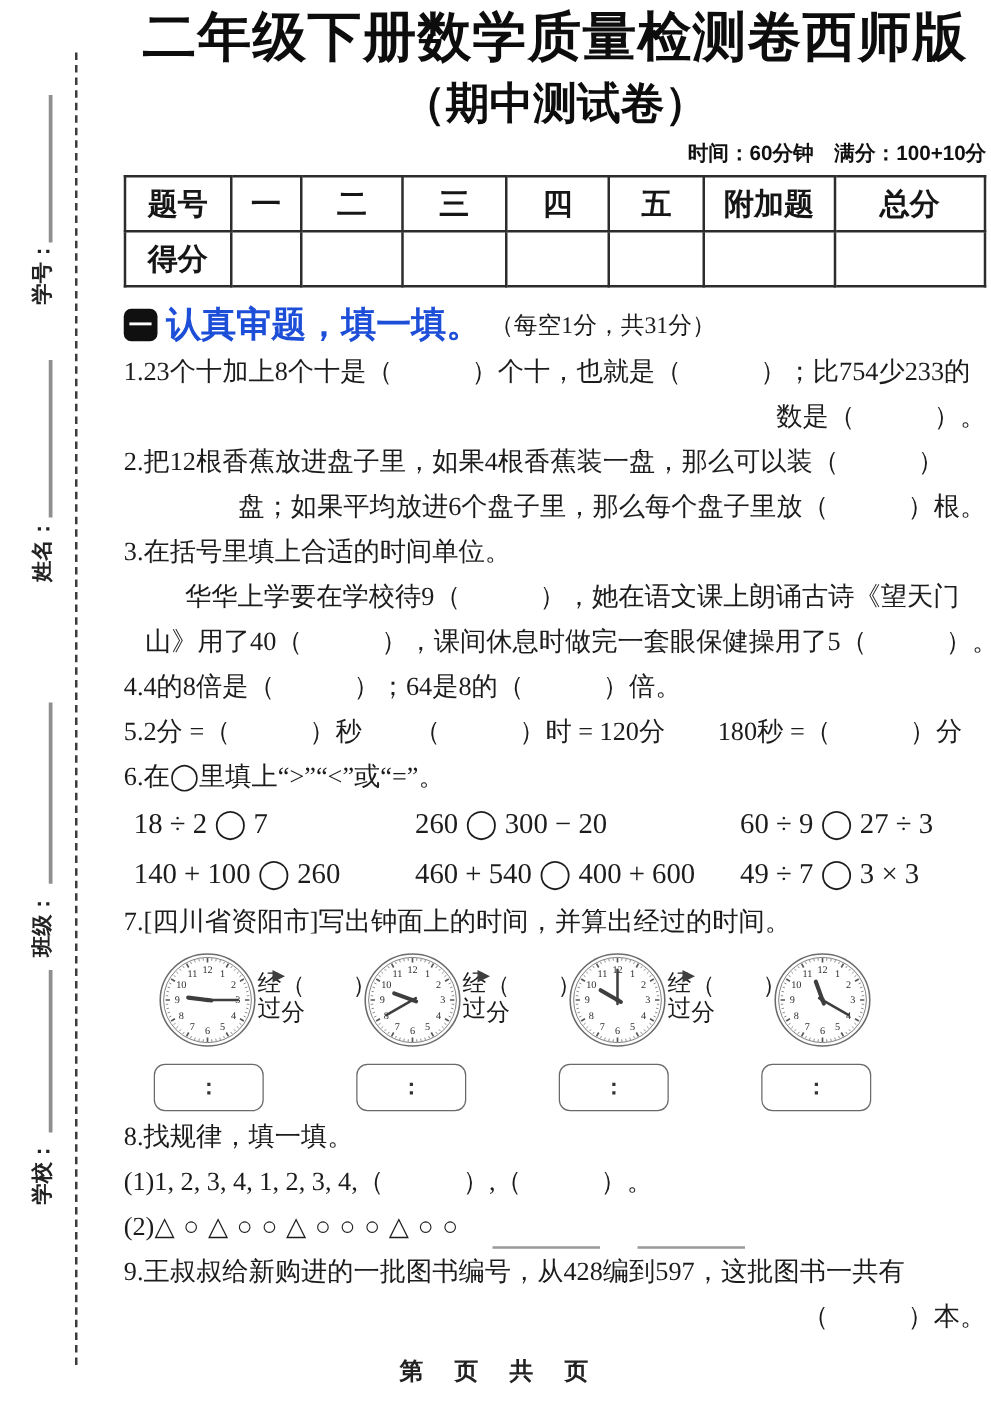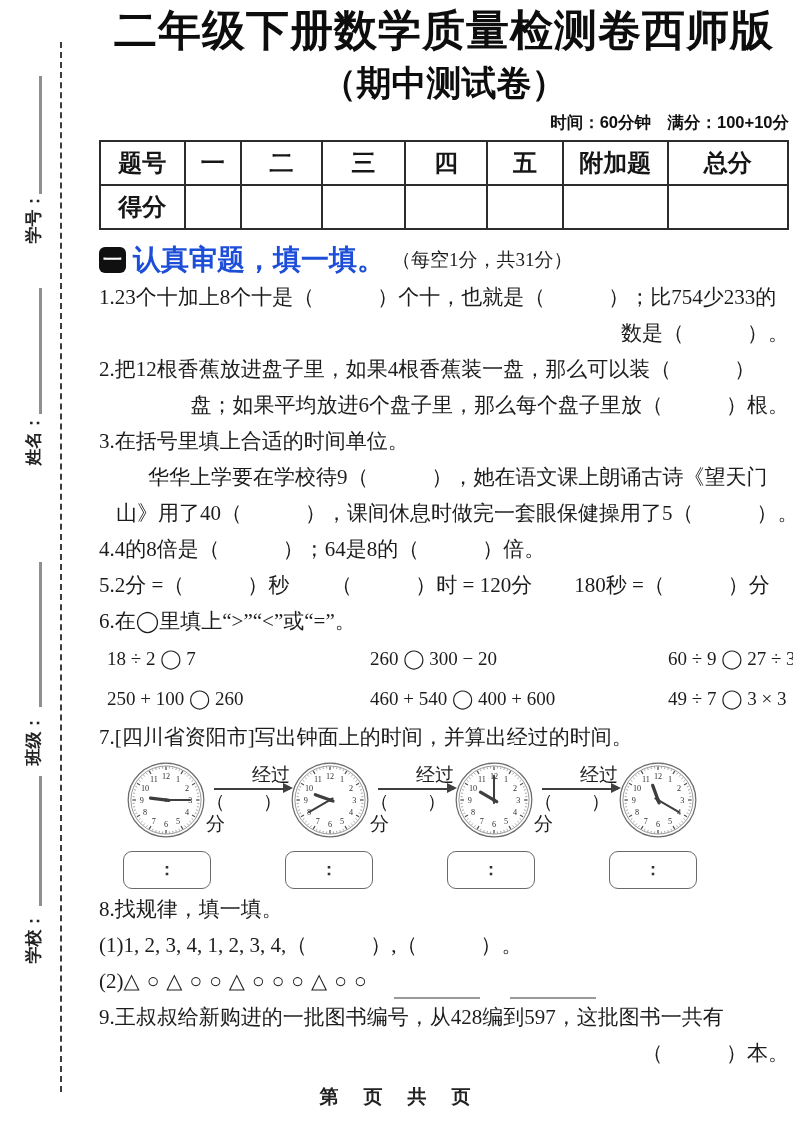--- a/index.html
+++ b/index.html
@@ -38,28 +38,28 @@
   .sec-icon{
     width:27px;height:26px;background:#101010;border-radius:6px;flex:0 0 auto;
     display:flex;align-items:center;justify-content:center;
     color:#fff;font-weight:900;font-size:19px;font-family:"Liberation Sans", sans-serif;
   }
   .sec-title{font-size:28px;font-weight:800;font-family:"Liberation Sans", sans-serif;color:#1d4ed8;}
   .sec-note{font-size:19px;color:#1c1c1c;}
   .q{margin:0;font-size:21px;line-height:36px;white-space:nowrap;}
   .indent1{padding-left:17px;text-align:right;}
   .indent2{padding-left:49px;}
-  .cmp-row{display:grid;grid-template-columns:225px 260px auto;padding-left:8px;font-size:19px;line-height:40px;white-space:nowrap;gap:38px;}
+  .cmp-row{display:grid;grid-template-columns:225px 260px auto;padding-left:8px;font-size:23px;line-height:40px;white-space:nowrap;}
   
   .clock-figure{margin-top:4px;}
   .clock-row{display:flex;align-items:center;margin-left:28px;}
   .clock{width:78px;height:82px;flex:0 0 auto;}
   .clock-svg{width:100%;height:100%;}
   .clock-svg text{font-family:"Liberation Serif", serif;}
-  .arrow-unit{display:flex;flex-direction:column;align-items:flex-end;width:84px;flex:0 0 auto;margin:0 1px;}
+  .arrow-unit{display:flex;flex-direction:row;align-items:flex-start;width:84px;flex:0 0 auto;margin:0 1px;}
   .arrow-label{font-size:19px;line-height:20px;}
   .arrow{position:relative;width:76px;height:2px;background:#3f3f3f;margin:3px 0 1px;}
   .arrow::after{
     content:'';position:absolute;right:-3px;top:-4.5px;width:0;height:0;
     border-left:10px solid #3f3f3f;border-top:5.5px solid transparent;border-bottom:5.5px solid transparent;
   }
   .arrow-blank{font-size:19px;line-height:22px;}
   .box-row{display:flex;margin:10px 0 2px 24px;gap:74px;}
   .time-box{
     width:86px;height:36px;border:1.6px solid #6a6a6a;border-radius:9px;flex:0 0 auto;
@@ -155,21 +155,21 @@
   <p class="q">4.4的8倍是（　　　）；64是8的（　　　）倍。</p>
   <p class="q">5.2分 =（　　　）秒　　（　　　）时 = 120分　　180秒 =（　　　）分</p>
 
   <p class="q">6.在◯里填上“&gt;”“&lt;”或“=”。</p>
   <div class="cmp-row">
     <span>18 ÷ 2 ◯ 7</span>
     <span>260 ◯ 300 − 20</span>
     <span>60 ÷ 9 ◯ 27 ÷ 3</span>
   </div>
   <div class="cmp-row">
-    <span>250 + 100 ◯ 260</span>
+    <span>140 + 100 ◯ 260</span>
     <span>460 + 540 ◯ 400 + 600</span>
     <span>49 ÷ 7 ◯ 3 × 3</span>
   </div>
 
   <p class="q">7.[四川省资阳市]写出钟面上的时间，并算出经过的时间。</p>
 
   <div class="clock-figure">
     <div class="clock-row">
       <div class="clock"><svg viewBox="0 0 100 100" class="clock-svg">
             <ellipse cx="50" cy="50" rx="48.5" ry="47.2" fill="none" stroke="#6b6b6b" stroke-width="1.6"></ellipse>

